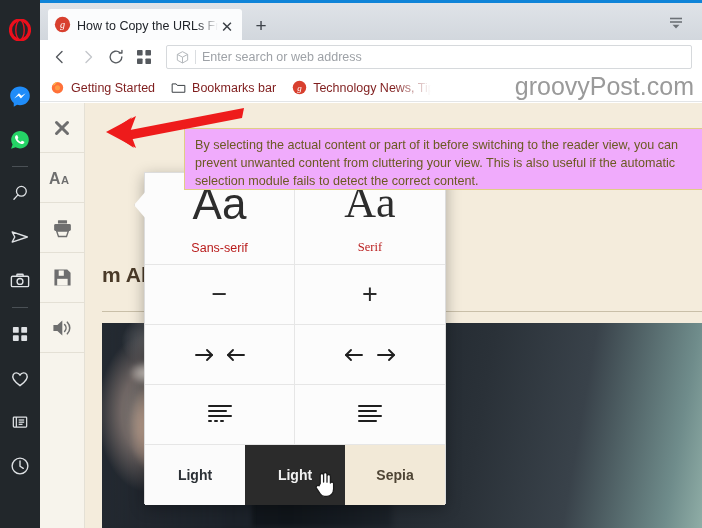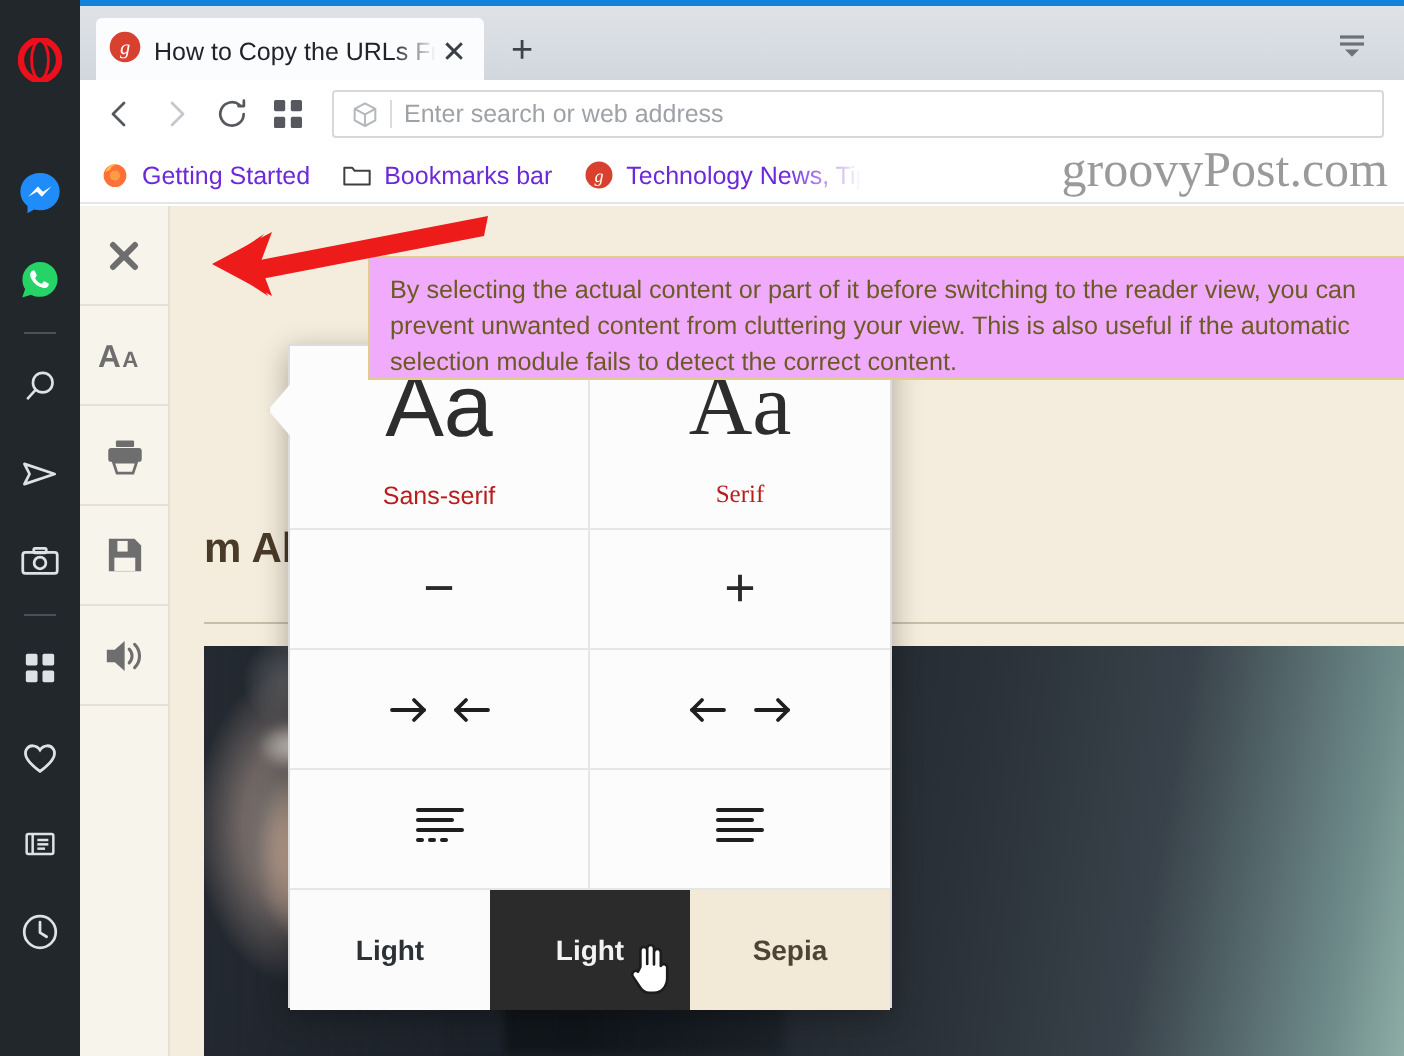--- a/index.html
+++ b/index.html
@@ -75,32 +75,32 @@
   #addr-div{ width:1px; height:14px; background:#dadde0; margin:0 6px 0 2px; }
   #addr-placeholder{ font-size:12.5px; color:#9ea2a7; }
 
   #bookmarkbar{
     position:absolute; left:0; top:74px; right:0; height:28px;
     background:#ffffff; border-bottom:1px solid #e3e5e7;
     display:flex; align-items:center; padding:0 10px;
     overflow:hidden;
   }
   .bm{ display:flex; align-items:center; margin-right:16px;
-    font-size:12.5px; color:#6d28d9; white-space:nowrap; }
+    font-size:12.5px; color:#7f1d1d; white-space:nowrap; }
   .bm .bmico{ margin-right:6px; display:flex; align-items:center; }
   .bm .bmtxt.fade{
     max-width:118px; overflow:hidden;
     -webkit-mask-image:linear-gradient(90deg,#000 68%,transparent 100%);
     mask-image:linear-gradient(90deg,#000 68%,transparent 100%);
   }
 
   
   #watermark{
     position:absolute; right:8px; top:72px;
-    font-family:Liberation Serif, serif;
+    font-family:Liberation Sans, sans-serif;
     font-size:25px; color:#9a9a9a; letter-spacing:0px;
     z-index:25; pointer-events:none;
   }
 
   
   #pagearea{
     position:absolute; left:0; top:103px; right:0; bottom:0;
     background:#ffffff; overflow:hidden;
   }
   #reader-toolbar{

